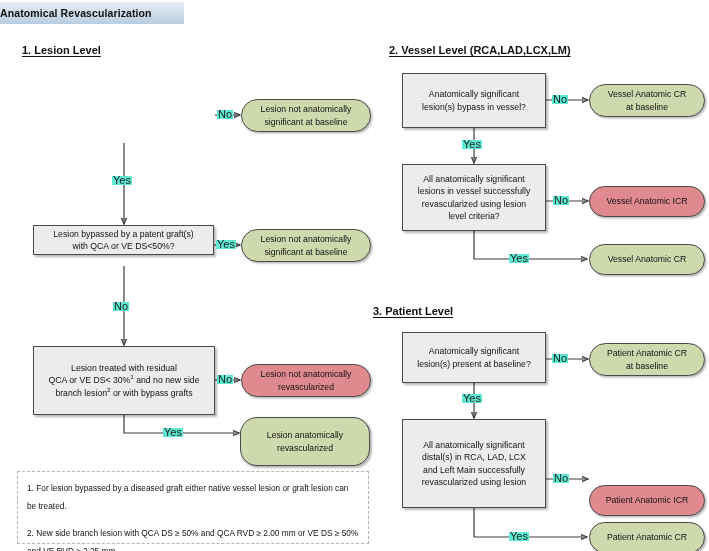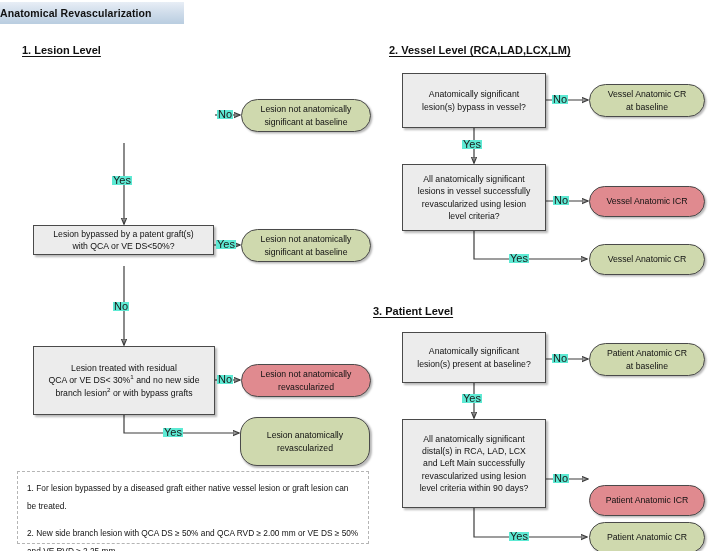--- a/index.html
+++ b/index.html
@@ -236,21 +236,20 @@
     </div>
   </div>
   <div class="edge-label" style="left:462px;top:394px;">Yes</div>
 
   <div class="proc" style="left:402px;top:419px;width:144px;height:89px;">
     <div class="txt">
       <div>All anatomically significant</div>
       <div>distal(s) in RCA, LAD, LCX</div>
       <div>and Left Main successfully</div>
       <div>revascularized using lesion</div>
-      <div>level criteria within 90 days?</div>
     </div>
   </div>
   <div class="edge-label" style="left:553px;top:474px;">No</div>
   <div class="term red" style="left:589px;top:485px;width:116px;height:31px;">
     <div class="txt">
       <div>Patient Anatomic ICR</div>
     </div>
   </div>
   <div class="edge-label" style="left:509px;top:532px;">Yes</div>
   <div class="term green" style="left:589px;top:522px;width:116px;height:31px;">

